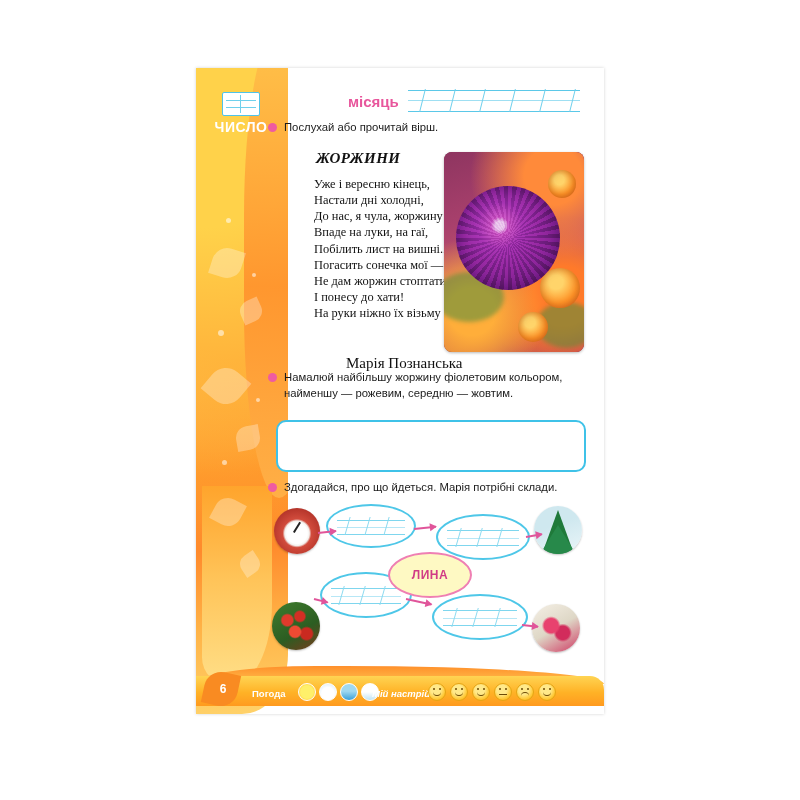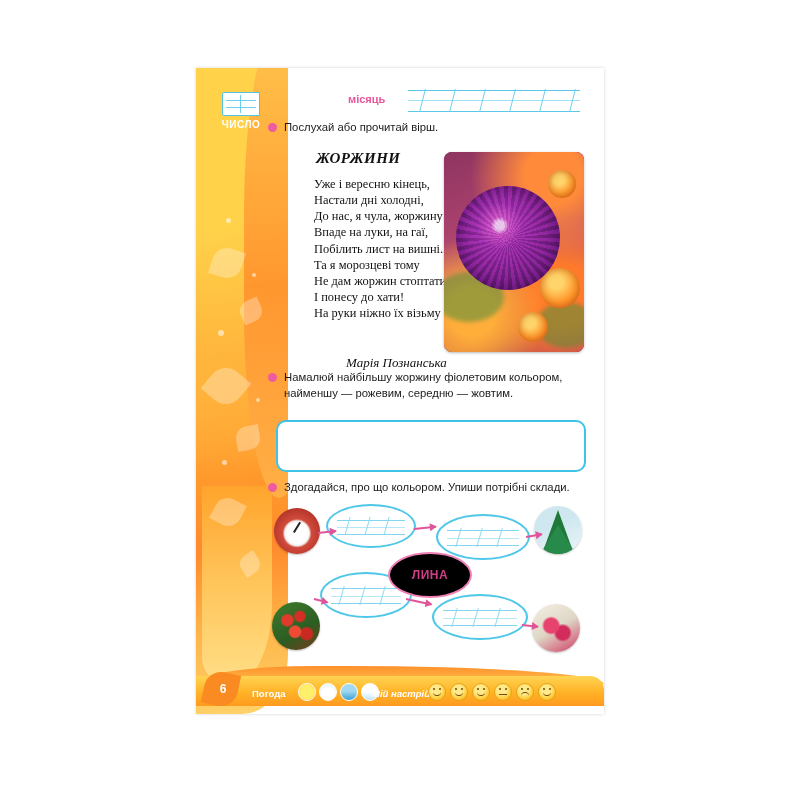--- a/index.html
+++ b/index.html
@@ -117,31 +117,31 @@
   }
   .chyslo-lines:before { top: 7px; }
   .chyslo-lines:after  { top: 14px; }
   .chyslo-lines span {
     position: absolute;
     top: 2px; bottom: 2px; left: 17px;
     width: 1px;
     background: #6fd0ec;
   }
   .chyslo-label {
-    font-size: 10px;
+    font-size: 14px;
     font-weight: bold;
     color: #ffffff;
     letter-spacing: .5px;
   }
 
   .misyats-label {
     position: absolute;
     left: 152px;
     top: 25px;
-    font-size: 11px;
+    font-size: 15px;
     font-weight: bold;
     color: #e8569c;
   }
   .date-rules {
     position: absolute;
     left: 212px;
     top: 18px;
     width: 172px;
     height: 30px;
   }
@@ -199,22 +199,21 @@
     font-family: "Liberation Serif", serif;
     font-size: 12.4px;
     line-height: 1.30;
     color: #111;
   }
   .poem-author {
     position: absolute;
     left: 150px;
     top: 287px;
     font-family: "Liberation Serif", serif;
-    font-style: italic;
-    font-size: 13px;
+    font-size: 15px;
     color: #111;
   }
 
   
   .photo {
     position: absolute;
     left: 248px;
     top: 84px;
     width: 140px;
     height: 200px;
@@ -307,21 +306,21 @@
     top: 28%;
     height: 46%;
     width: 1px;
     background: #8cdaf0;
     transform: skewX(-16deg);
   }
   .center-oval {
     position: absolute;
     border: 2px solid #ef7fb3;
     border-radius: 50%;
-    background: #000000;
+    background: #fef9c3;
     display: flex;
     align-items: center;
     justify-content: center;
     font-size: 12px;
     font-weight: bold;
     color: #d13c86;
     letter-spacing: .5px;
   }
   .arrow {
     position: absolute;
@@ -543,21 +542,21 @@
     <div class="bullet" style="left:72px; top:55px;"></div>
     <div class="task" style="left:88px; top:51px; width:290px;">Послухай або прочитай вірш.</div>
 
     <div class="poem-title">ЖОРЖИНИ</div>
     <div class="poem-body">
       <div>Уже і вересню кінець,</div>
       <div>Настали дні холодні,</div>
       <div>До нас, я чула, жоржину</div>
       <div>Впаде на луки, на гаї,</div>
       <div>Побілить лист на вишні...</div>
-      <div>Та я морозцеві тому</div>
+      <div>Погасить сонечка мої —</div>
       <div>Не дам жоржин стоптати:</div>
       <div>І понесу до хати!</div>
       <div>На руки ніжно їх візьму</div>
     </div>
     <div class="poem-author">Марія Познанська</div>
 
     <div class="photo">
       <div class="bg"></div>
       <div class="leafblur" style="left:-10px; top:120px; width:70px; height:50px;"></div>
       <div class="leafblur" style="left:92px; top:150px; width:60px; height:46px;"></div>
@@ -565,21 +564,21 @@
       <div class="sidebud" style="left:74px; top:160px; width:30px; height:30px;"></div>
       <div class="sidebud" style="left:104px; top:18px; width:28px; height:28px;"></div>
       <div class="dahlia"></div>
     </div>
 
     <div class="bullet" style="left:72px; top:305px;"></div>
     <div class="task" style="left:88px; top:301px; width:300px;">Намалюй найбільшу жоржину фіолетовим кольором, найменшу — рожевим, середню — жовтим.</div>
     <div class="answer-box"></div>
 
     <div class="bullet" style="left:72px; top:415px;"></div>
-    <div class="task" style="left:88px; top:411px; width:300px;">Здогадайся, про що кольором. Упиши потрібні склади.</div>
+    <div class="task" style="left:88px; top:411px; width:300px;">Здогадайся, про що йдеться. Марія потрібні склади.</div>
 
     <div class="diagram">
 
       <div class="pic pic-clock" style="left:10px;  top:10px;  width:46px; height:46px;"></div>
       <div class="pic pic-tree" style="left:270px; top:8px;   width:48px; height:48px;"></div>
       <div class="pic pic-berries" style="left:8px;   top:104px; width:48px; height:48px;"></div>
       <div class="pic pic-rasp" style="left:268px; top:106px; width:48px; height:48px;"></div>
 
       <div class="oval" style="left:62px; top:6px; width:86px; height:40px;">
         <div class="wl a"></div>

